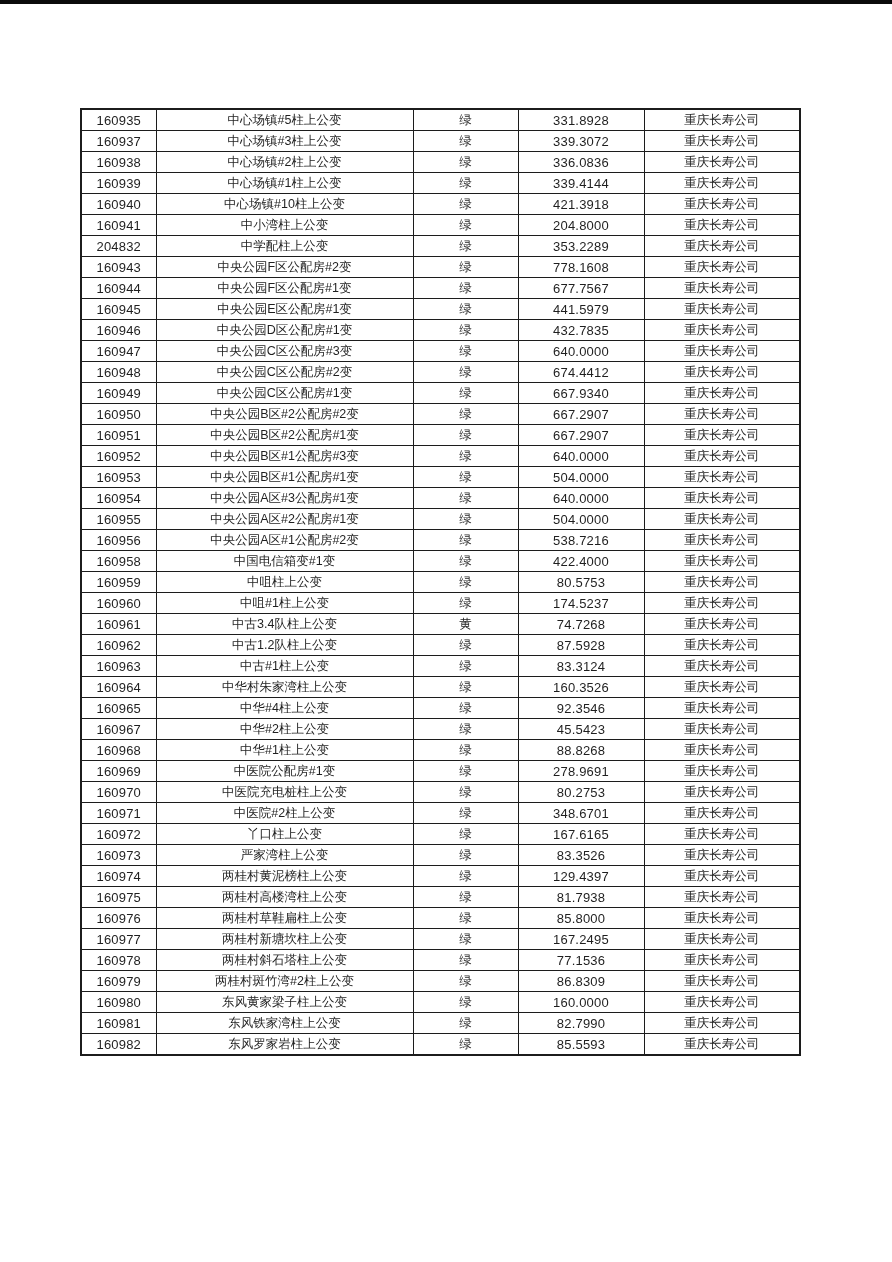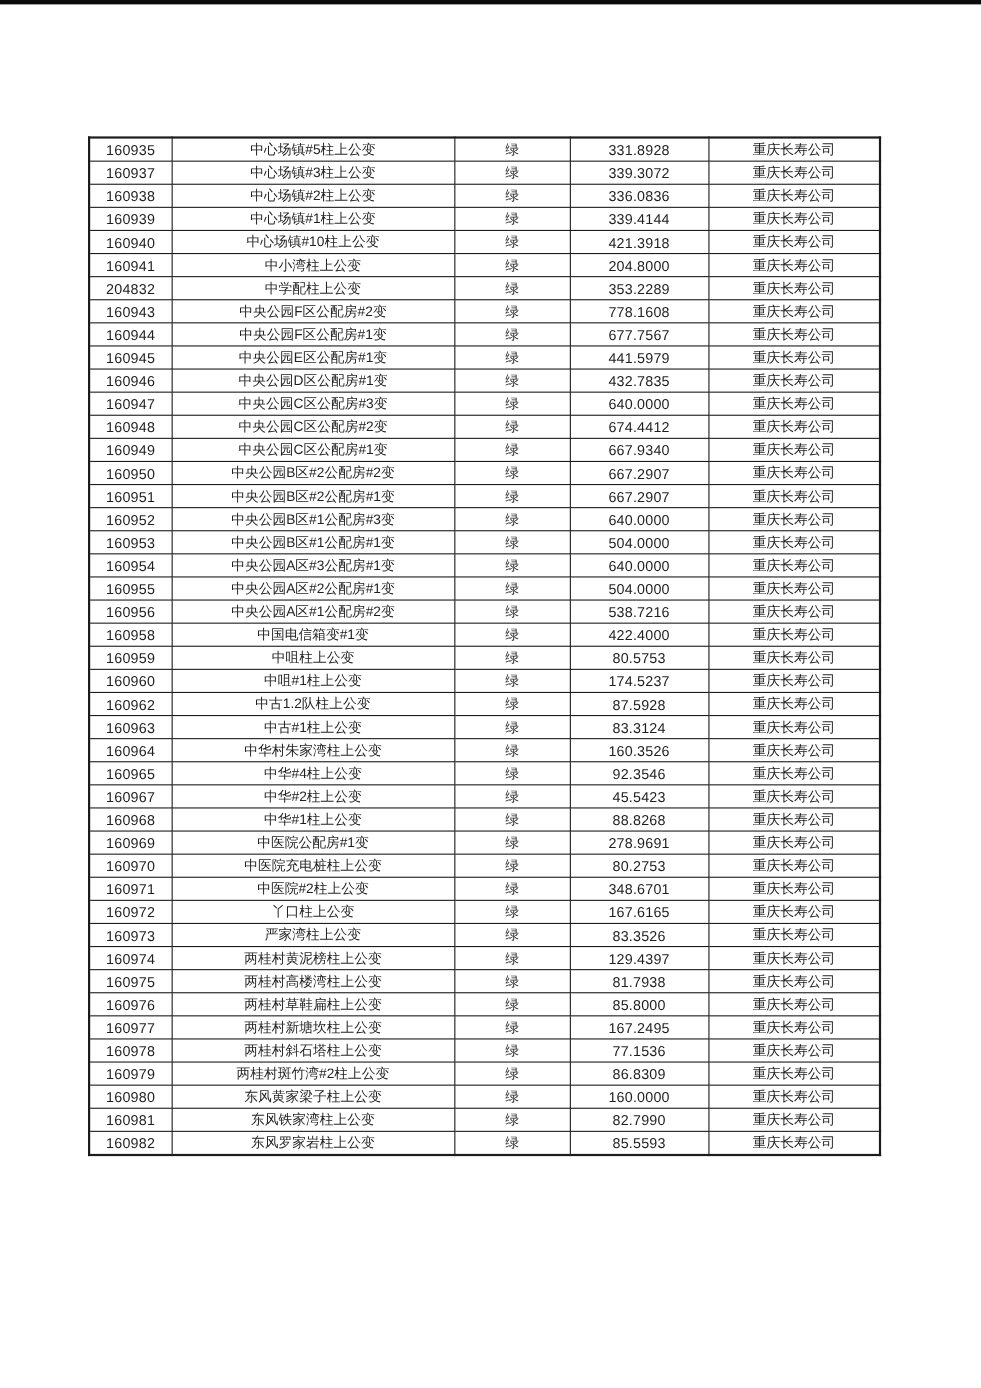--- a/index.html
+++ b/index.html
@@ -19,21 +19,21 @@
     position: absolute;
     top: 0;
     left: 0;
     width: 892px;
     height: 4px;
     background: #0a0a0a;
   }
   .sheet-table-wrap {
     position: absolute;
     left: 80px;
-    top: 124px;
+    top: 108px;
   }
   table.sheet {
     border-collapse: collapse;
     table-layout: fixed;
     width: 719px;
     border: 2px solid #1c1c1c;
   }
   table.sheet td {
     border: 1px solid #1c1c1c;
     height: 20px;
@@ -234,20 +234,27 @@
           <td class="c4">重庆长寿公司</td>
         </tr>
         <tr>
           <td class="c0">160960</td>
           <td class="c1">中咀#1柱上公变</td>
           <td class="c2">绿</td>
           <td class="c3">174.5237</td>
           <td class="c4">重庆长寿公司</td>
         </tr>
         <tr>
+          <td class="c0">160961</td>
+          <td class="c1">中古3.4队柱上公变</td>
+          <td class="c2">黄</td>
+          <td class="c3">74.7268</td>
+          <td class="c4">重庆长寿公司</td>
+        </tr>
+        <tr>
           <td class="c0">160962</td>
           <td class="c1">中古1.2队柱上公变</td>
           <td class="c2">绿</td>
           <td class="c3">87.5928</td>
           <td class="c4">重庆长寿公司</td>
         </tr>
         <tr>
           <td class="c0">160963</td>
           <td class="c1">中古#1柱上公变</td>
           <td class="c2">绿</td>

